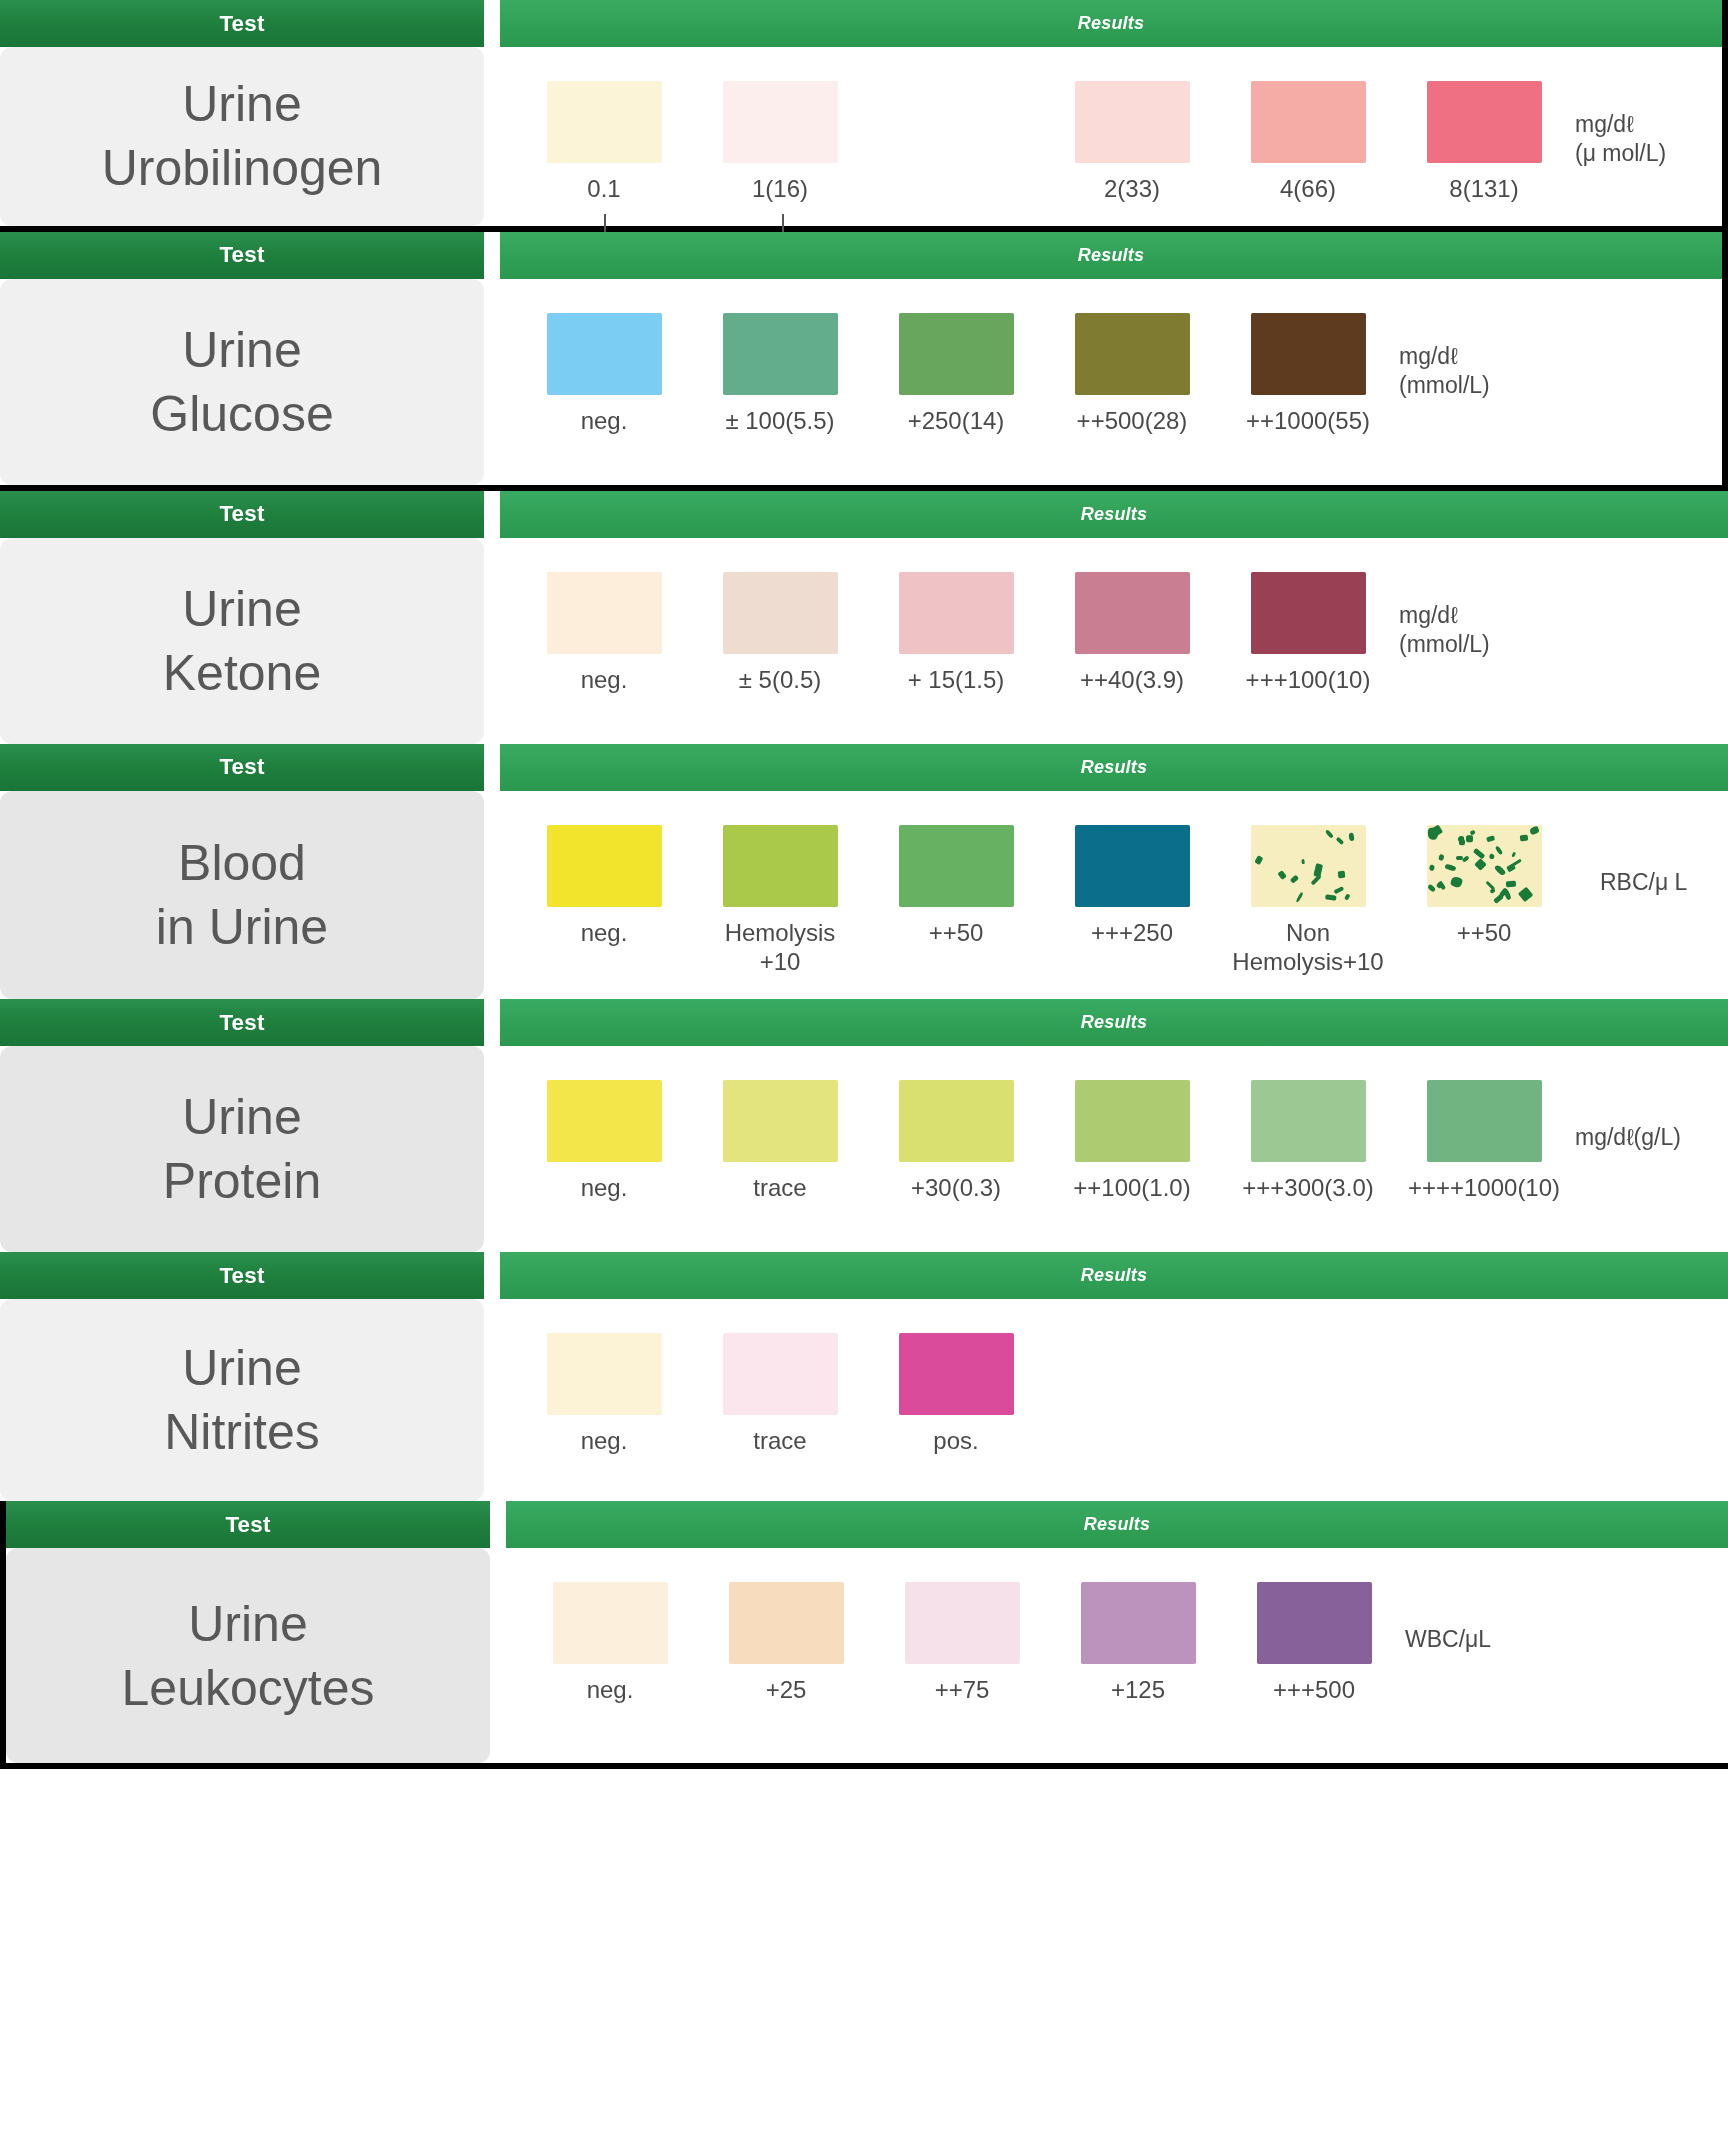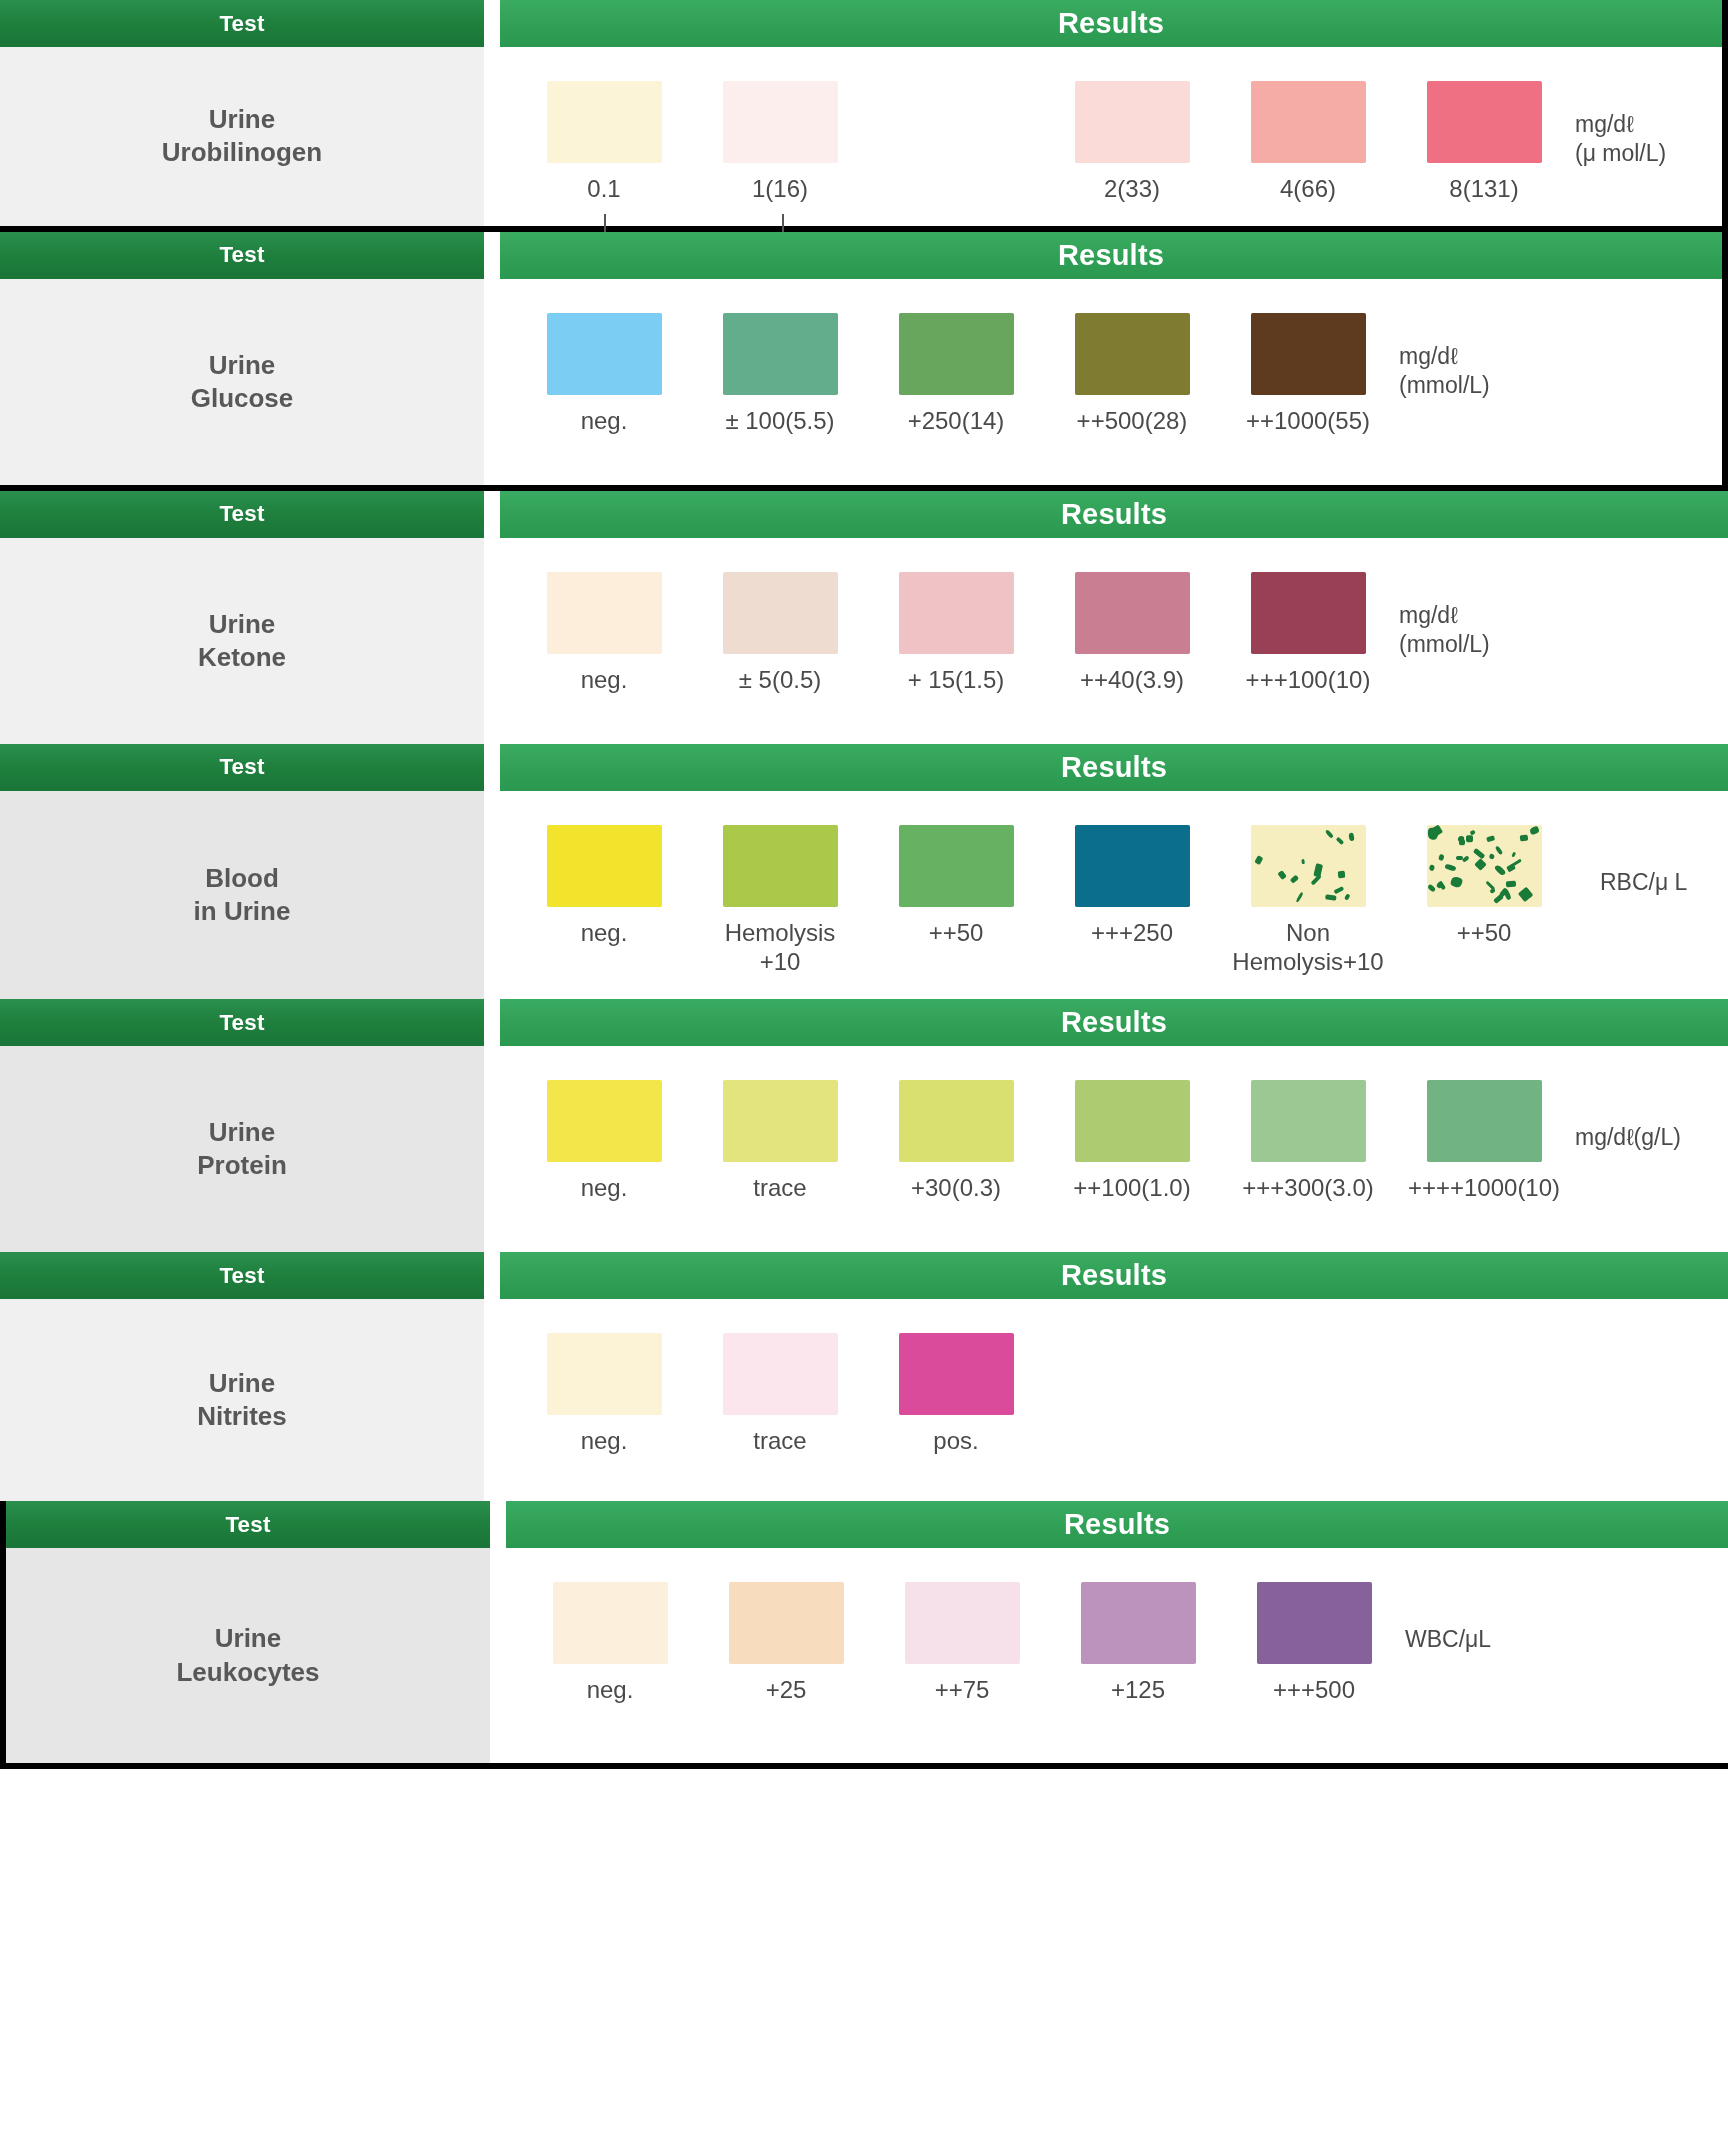--- a/index.html
+++ b/index.html
@@ -52,45 +52,47 @@
     display:flex;
     align-items:center;
     justify-content:center;
     letter-spacing:0.2px;
   }
   .head-results{
     flex:1 1 auto;
     background:linear-gradient(180deg,#3aab62 0%,#2fa055 55%,#2b9850 100%);
     color:#ffffff;
     font-weight:bold;
-    font-size:29px;
+    font-size:18px;
     display:flex;
     align-items:center;
     justify-content:center;
     letter-spacing:0.2px;
+    font-style:italic;
   }
 
   .bodyrow{
     display:flex;
     width:100%;
     background:#ffffff;
   }
   .name-cell{
     width:484px;
     flex:0 0 484px;
     background:#f0f0f0;
     display:flex;
     flex-direction:column;
     align-items:center;
     justify-content:center;
     color:#585858;
-    font-weight:bold;
-    font-size:26px;
+    font-weight:normal;
+    font-size:50px;
     line-height:1.28;
     text-align:center;
+    border-radius:12px;
   }
   .name-cell.shade-dark{background:#e6e6e6;}
 
   .results-cell{
     flex:1 1 auto;
     position:relative;
     background:#ffffff;
     padding:0;
   }
 

